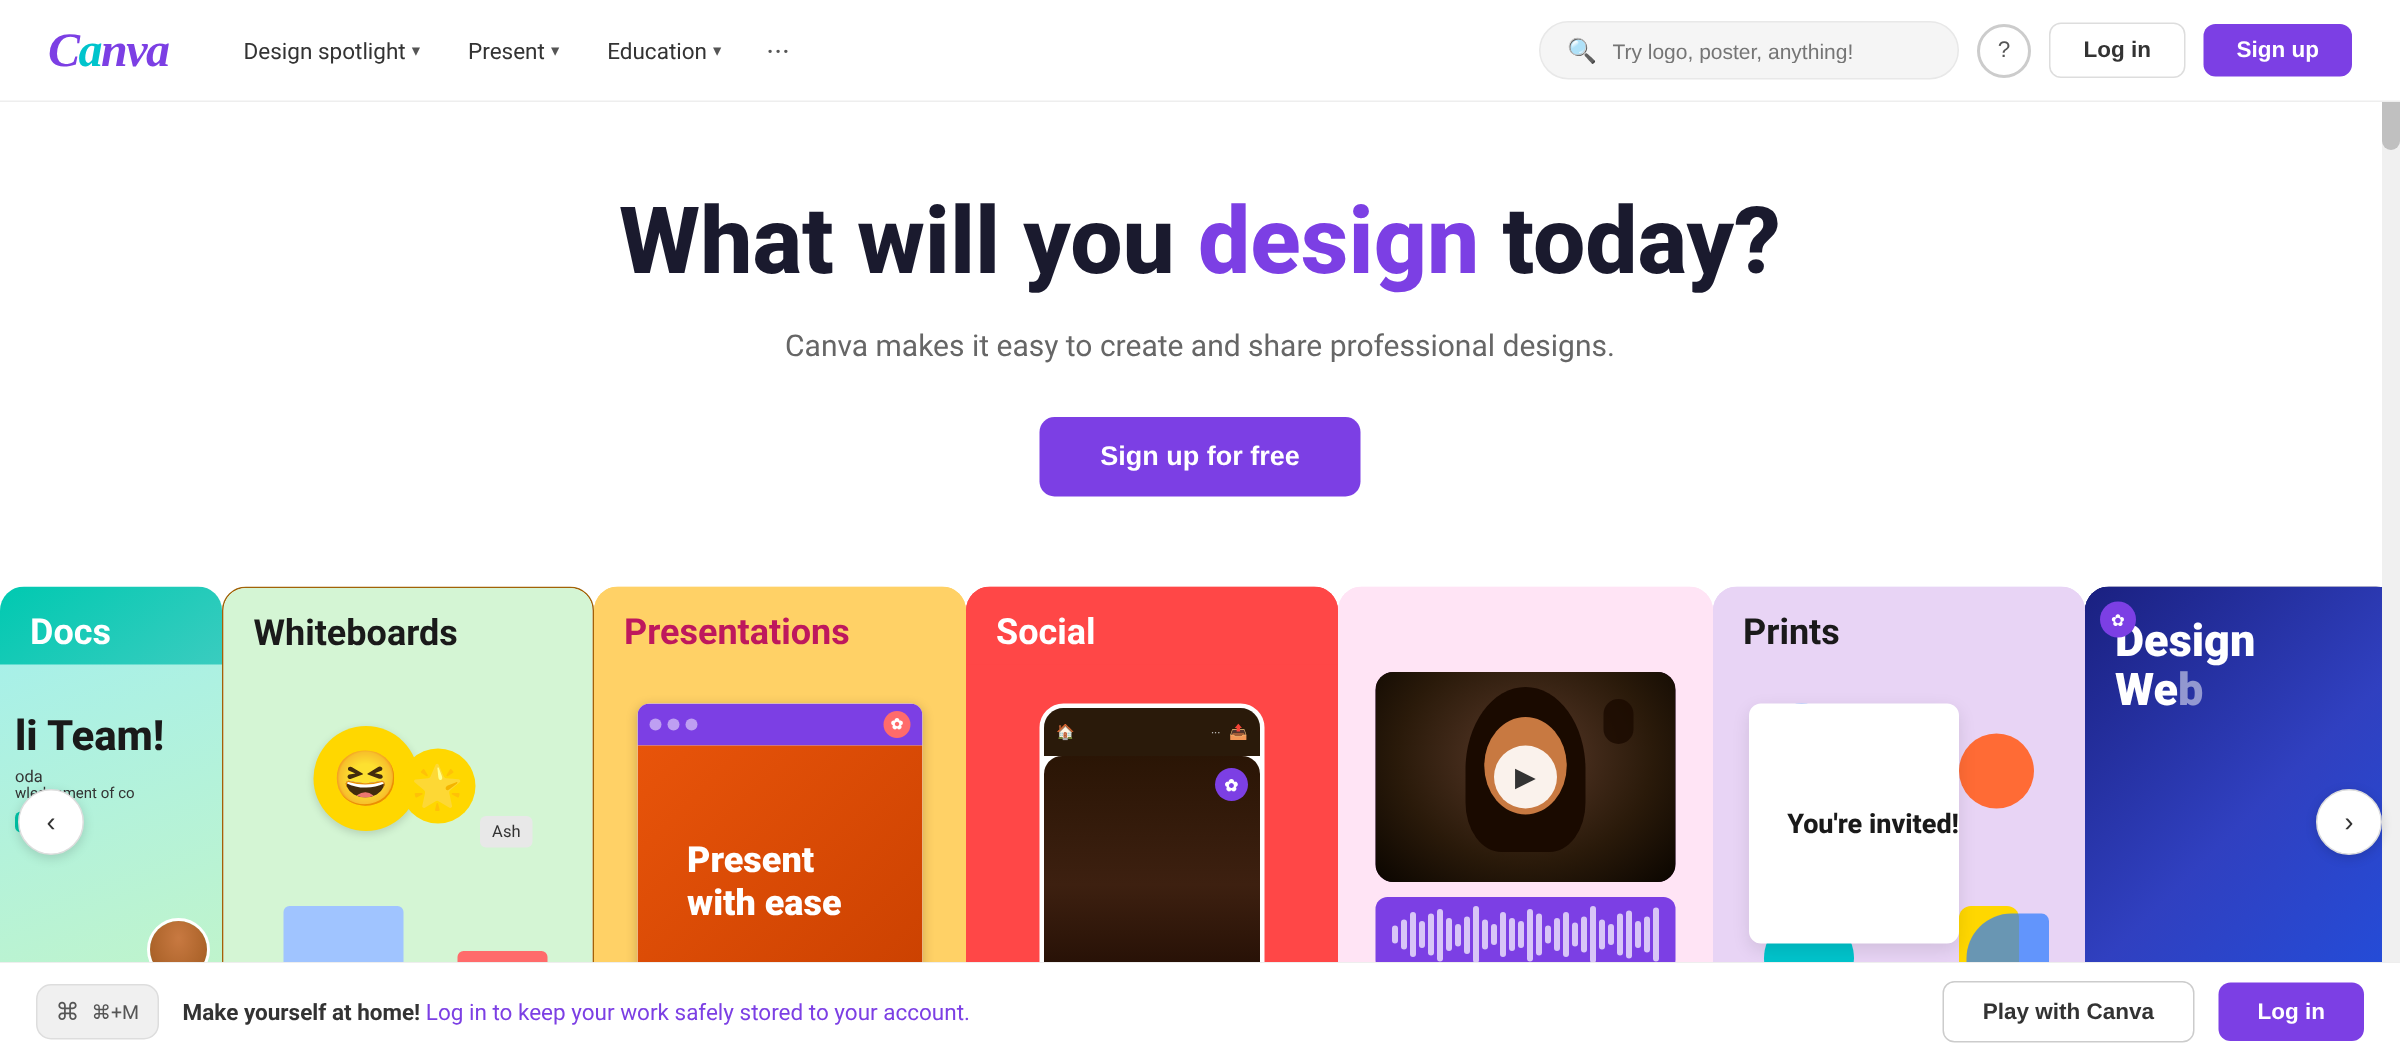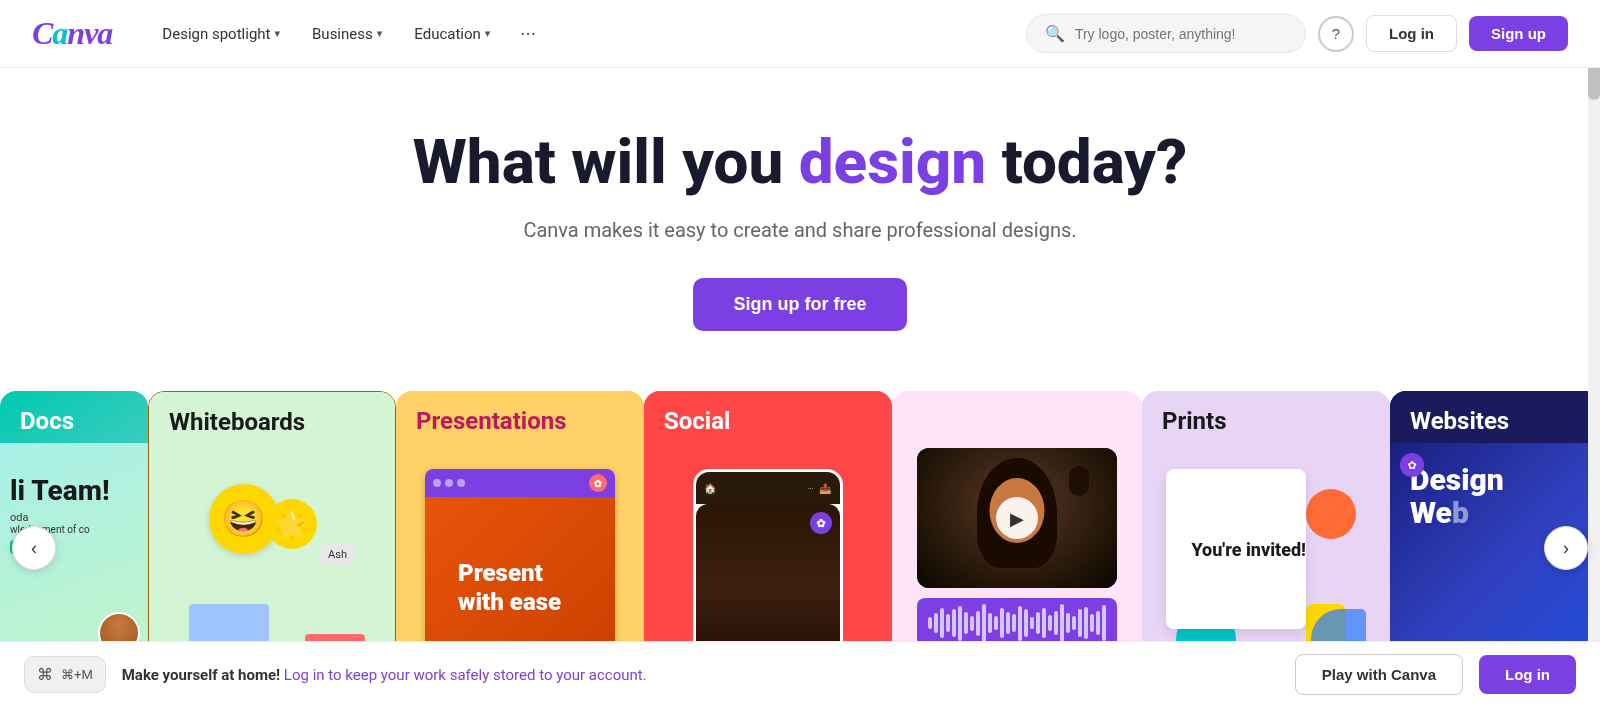--- a/index.html
+++ b/index.html
@@ -436,21 +436,21 @@
 <header class="header">
   <div class="logo">
     C<span>a</span>nva
   </div>
   <nav class="nav">
     <div class="nav-item">
       <span>Design spotlight</span>
       <span class="chevron">▾</span>
     </div>
     <div class="nav-item">
-      <span>Business</span>
+      <span>Present</span>
       <span class="chevron">▾</span>
     </div>
     <div class="nav-item">
       <span>Education</span>
       <span class="chevron">▾</span>
     </div>
     <div class="nav-more">···</div>
   </nav>
   <div class="header-right">
     <div class="search-bar">
@@ -634,21 +634,20 @@
         <div class="prints-inner">
           <div class="prints-text">You're invited!</div>
         </div>
 
         <div style="position:absolute; bottom:0; right:0; width:55px; height:70px; background:#2a7aff; border-radius:30px 5px 5px 30px; opacity:0.7;"></div>
       </div>
     </div>
   </div>
 
   <div class="card card-websites">
-    <div class="card-label">Websites</div>
     <div class="card-body">
       <div style="width:100%; height:100%; background: linear-gradient(135deg, #1a2080 0%, #3040c0 50%, #2050e0 100%); padding:10px; position:relative;">
         <div style="color:#fff; font-size:30px; font-weight:900; line-height:1.1; padding:10px;">
           Design<br>We<span style="opacity:0.5">b</span>
         </div>
 
         <div style="position:absolute; top:10px; left:10px; background:#7c3fe4; border-radius:50%; width:24px; height:24px; display:flex; align-items:center; justify-content:center; color:#fff; font-size:11px;">✿</div>
         <div style="position:absolute; bottom:20px; right:5px; background:#fff; border-radius:4px; padding:3px 8px; font-size:11px; font-weight:700; color:#1a1a5e;">SPEA</div>
       </div>
     </div>

